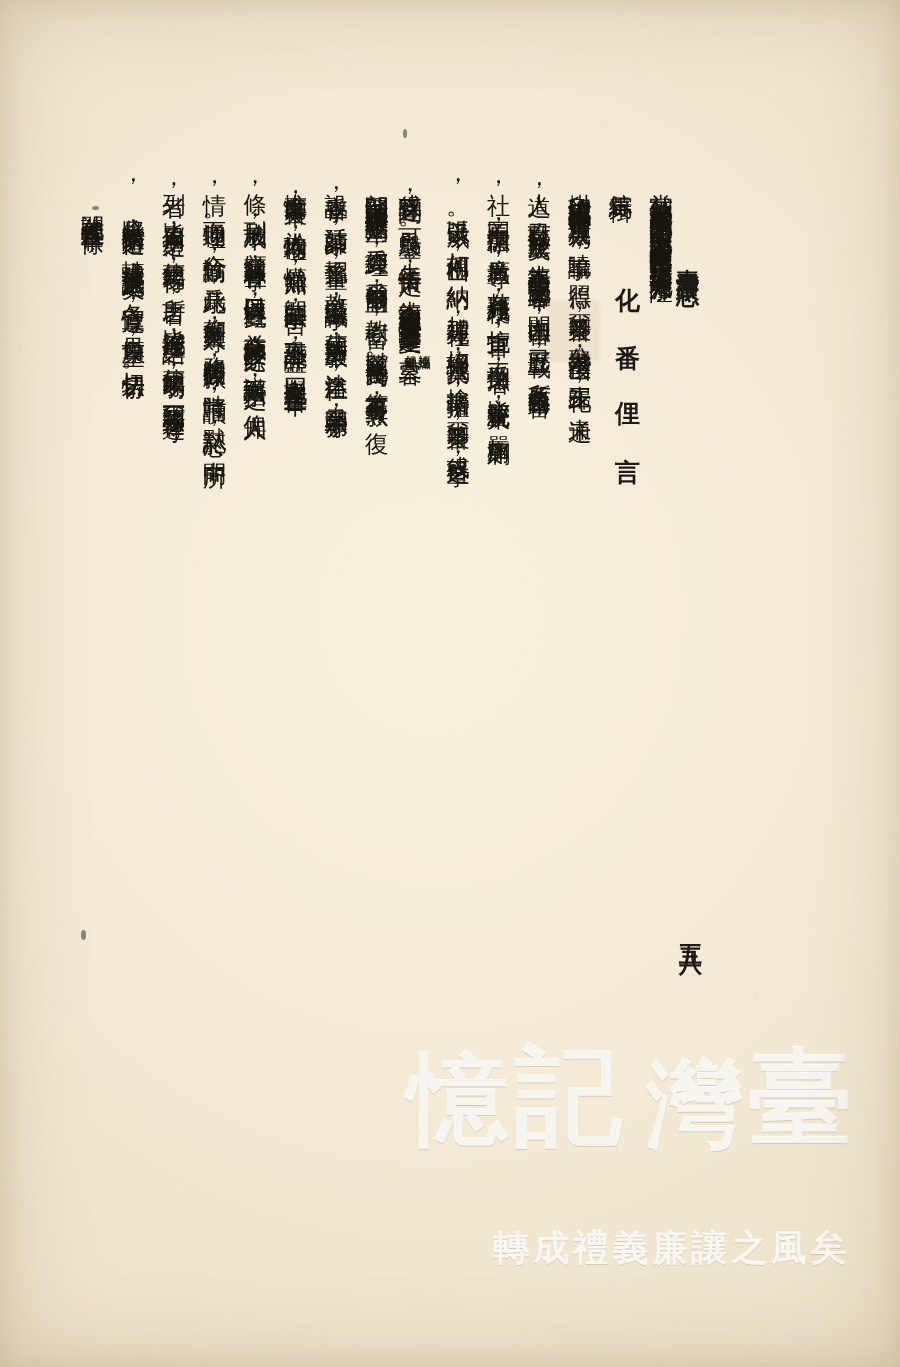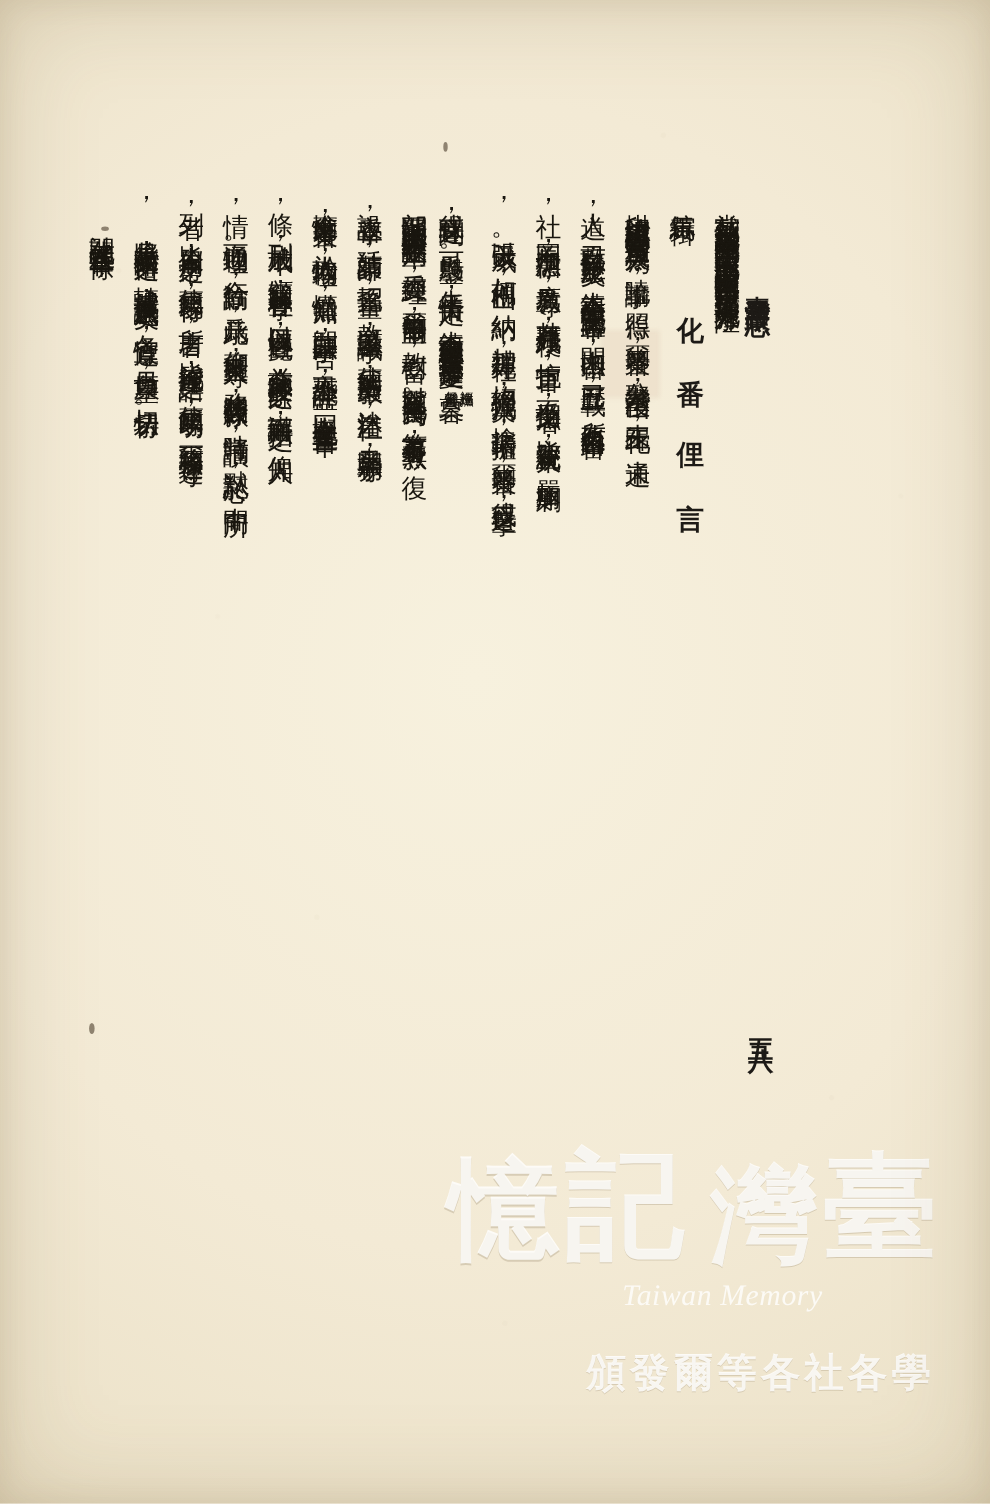--- a/index.html
+++ b/index.html
@@ -205,18 +205,17 @@
       <div class="bodycol" style="right: 715.2px;">列者，皆人倫日用之常，使爾等易行，所言者，皆淺近鄙俚之語，使爾等易明，爾等務須逐一遵守</div>
       <div class="bodycol" style="right: 755.8px; top: 175px;">，將見變夷僻陋之俗，轉成禮義廉讓之風矣，各宜懍遵，毋負厚望，切切特示。</div>
       <div class="bodycol" style="right: 796.4px; top: 196px;">計開化番俚言三十二條</div>
     </div>
 
   <div id="watermark">
     <div class="wm-char" style="right:8px;top:6px;font-size:104px;">臺</div>
     <div class="wm-char" style="right:118px;top:18px;font-size:96px;">灣</div>
     <div class="wm-char" style="right:238px;top:2px;font-size:108px;">記</div>
     <div class="wm-char" style="right:352px;top:10px;font-size:100px;">憶</div>
-    <div id="wm-latin">Taiwan Memory</div>
-    <div id="wm-line2">頒發爾等各社各學</div>
+    <div id="wm-line2">轉成禮義廉讓之風矣</div>
   </div>
 
   <div id="edge-shade"></div>
 </div>
 
 </body></html>

